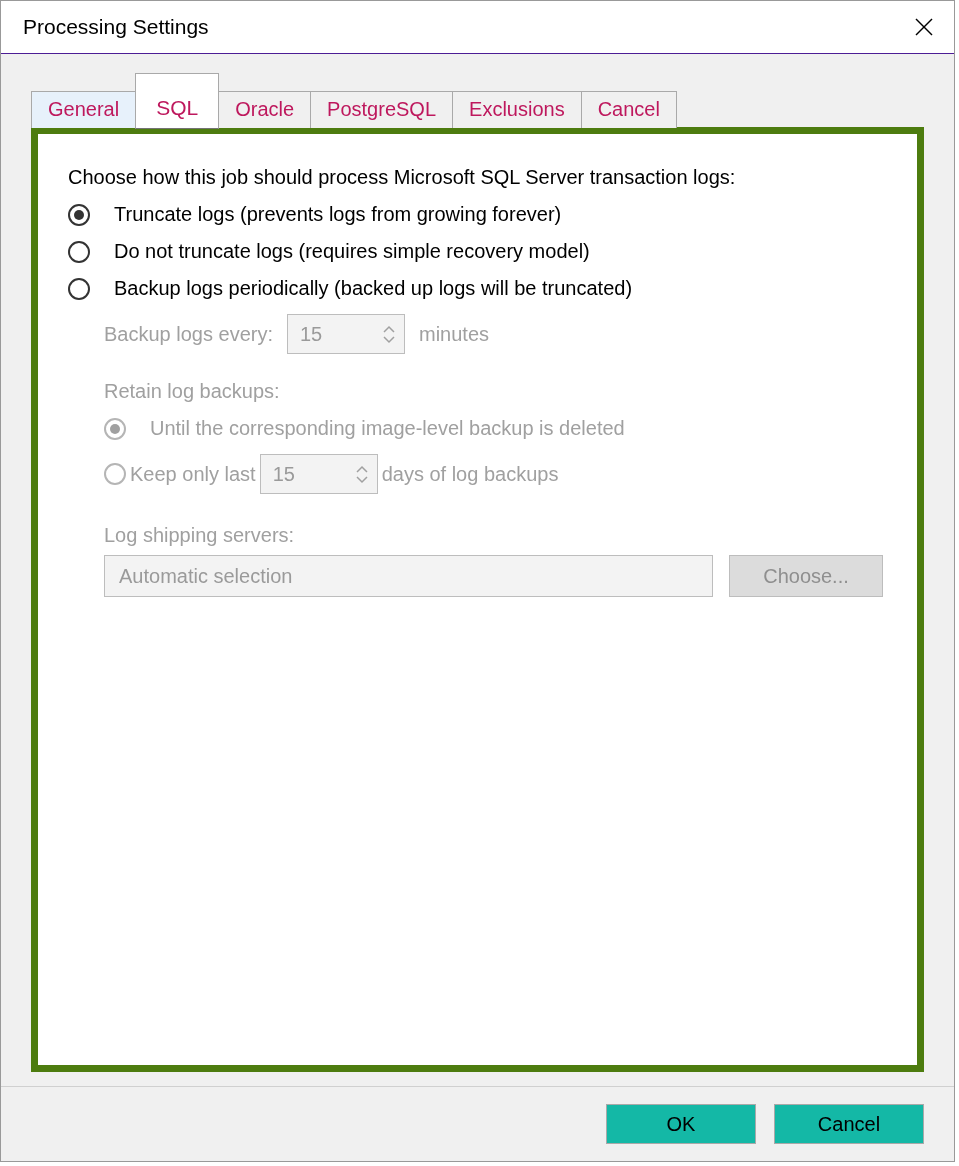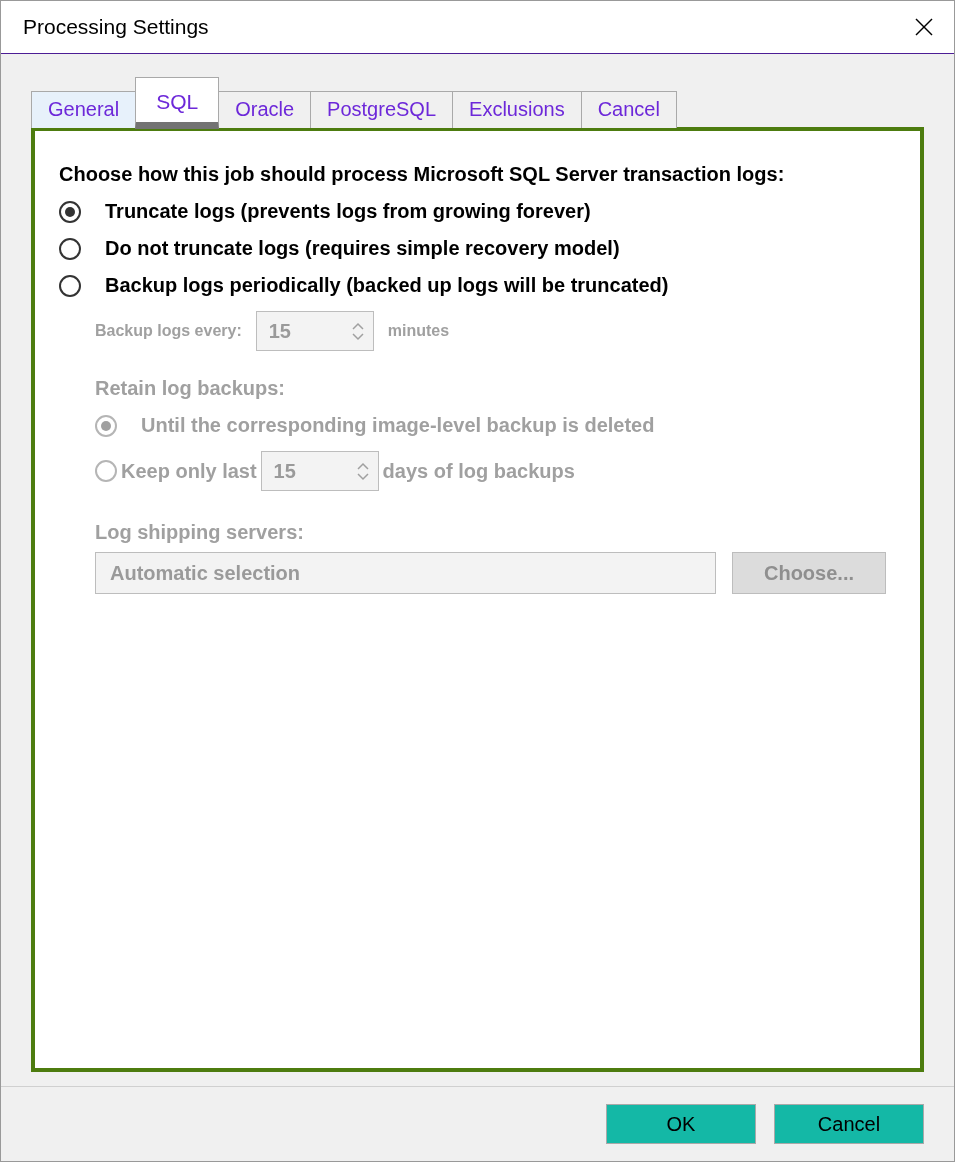--- a/index.html
+++ b/index.html
@@ -17,51 +17,51 @@
     width:32px;height:32px;display:flex;align-items:center;justify-content:center;
     cursor:pointer;
   }
   .close svg{stroke:#000;stroke-width:1.5;}
   
   .body{flex:1;padding:34px 30px 14px 30px;display:flex;flex-direction:column;}
   
   .tabstrip{display:flex;align-items:flex-end;height:40px;position:relative;z-index:1;}
   .tab{
     border:1px solid #a9a9a9;border-bottom:none;background:#f0f0f0;
-    font-size:20px;color:#6d28d9;padding:6px 16px 7px 16px;cursor:pointer;
+    font-size:20px;color:#be185d;padding:6px 16px 7px 16px;cursor:pointer;
     margin-right:-1px;line-height:1.15;
   }
   .tab.general{background:#e7f1fb;}
   .tab.active{
-    background:#fff;border-bottom:7px solid #737373;font-size:21px;
-    padding:12px 20px 8px 20px;position:relative;top:1px;z-index:2;
+    background:#fff;border-bottom:1px solid #737373;font-size:21px;
+    padding:22px 20px 8px 20px;position:relative;top:1px;z-index:2;
   }
   
   .panel{
-    flex:1;border:4px solid #4d7c0f;background:#fff;margin-top:-1px;
-    padding:32px 34px 20px 24px;font-size:20px;color:#000;box-sizing:border-box;font-weight:bold;
+    flex:1;border:7px solid #4d7c0f;background:#fff;margin-top:-1px;
+    padding:32px 34px 20px 30px;font-size:20px;color:#000;box-sizing:border-box;
   }
   .intro{margin:0 0 14px 0;}
   
   .radio-row{
     display:flex;align-items:center;gap:24px;margin:14px 0;cursor:pointer;
     font-size:20px;color:#000;
   }
   .radio-row.disabled{color:#a0a0a0;cursor:default;}
   .radio{
     width:22px;height:22px;border:2px solid #333;border-radius:50%;
     box-sizing:border-box;display:flex;align-items:center;justify-content:center;flex:0 0 auto;
   }
   .radio.disabled{border-color:#b5b5b5;}
   .radio .dot{width:10px;height:10px;background:#333;border-radius:50%;}
   .radio.disabled .dot{background:#a0a0a0;}
   
   .inner{margin-left:36px;color:#a0a0a0;}
   .inline-row{display:flex;align-items:center;gap:14px;margin:10px 0 26px 0;}
-  .lbl{font-size:16px;}
+  .lbl{font-size:20px;}
   .heading{margin:6px 0 10px 0;}
   .sub-opts{margin-left:0;}
   .spinner{
     width:118px;height:40px;border:1px solid #bdbdbd;background:#f3f3f3;
     box-sizing:border-box;display:flex;align-items:center;justify-content:space-between;
     padding:0 8px 0 12px;color:#9a9a9a;font-size:20px;
   }
   .spin-btns{display:flex;flex-direction:column;gap:1px;}
   .spin-btns svg{display:block;}
   .field-row{margin-top:30px;}

